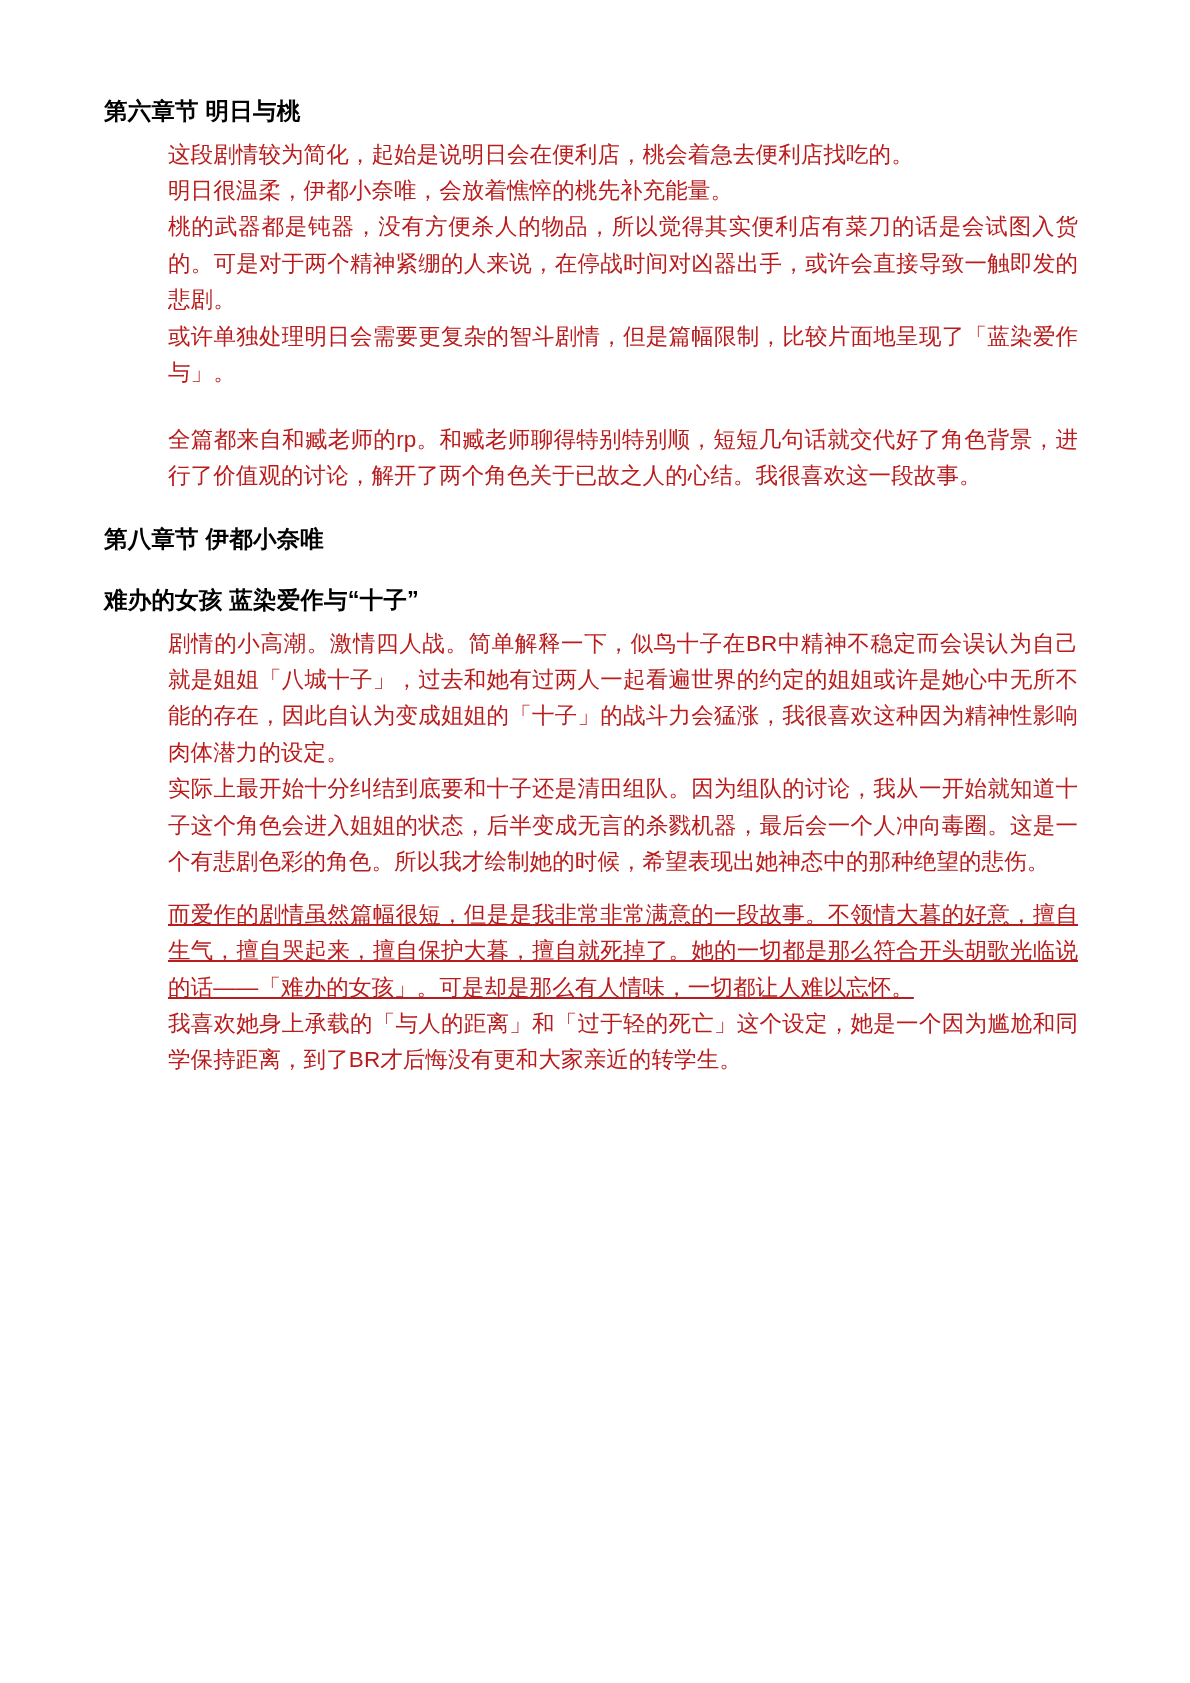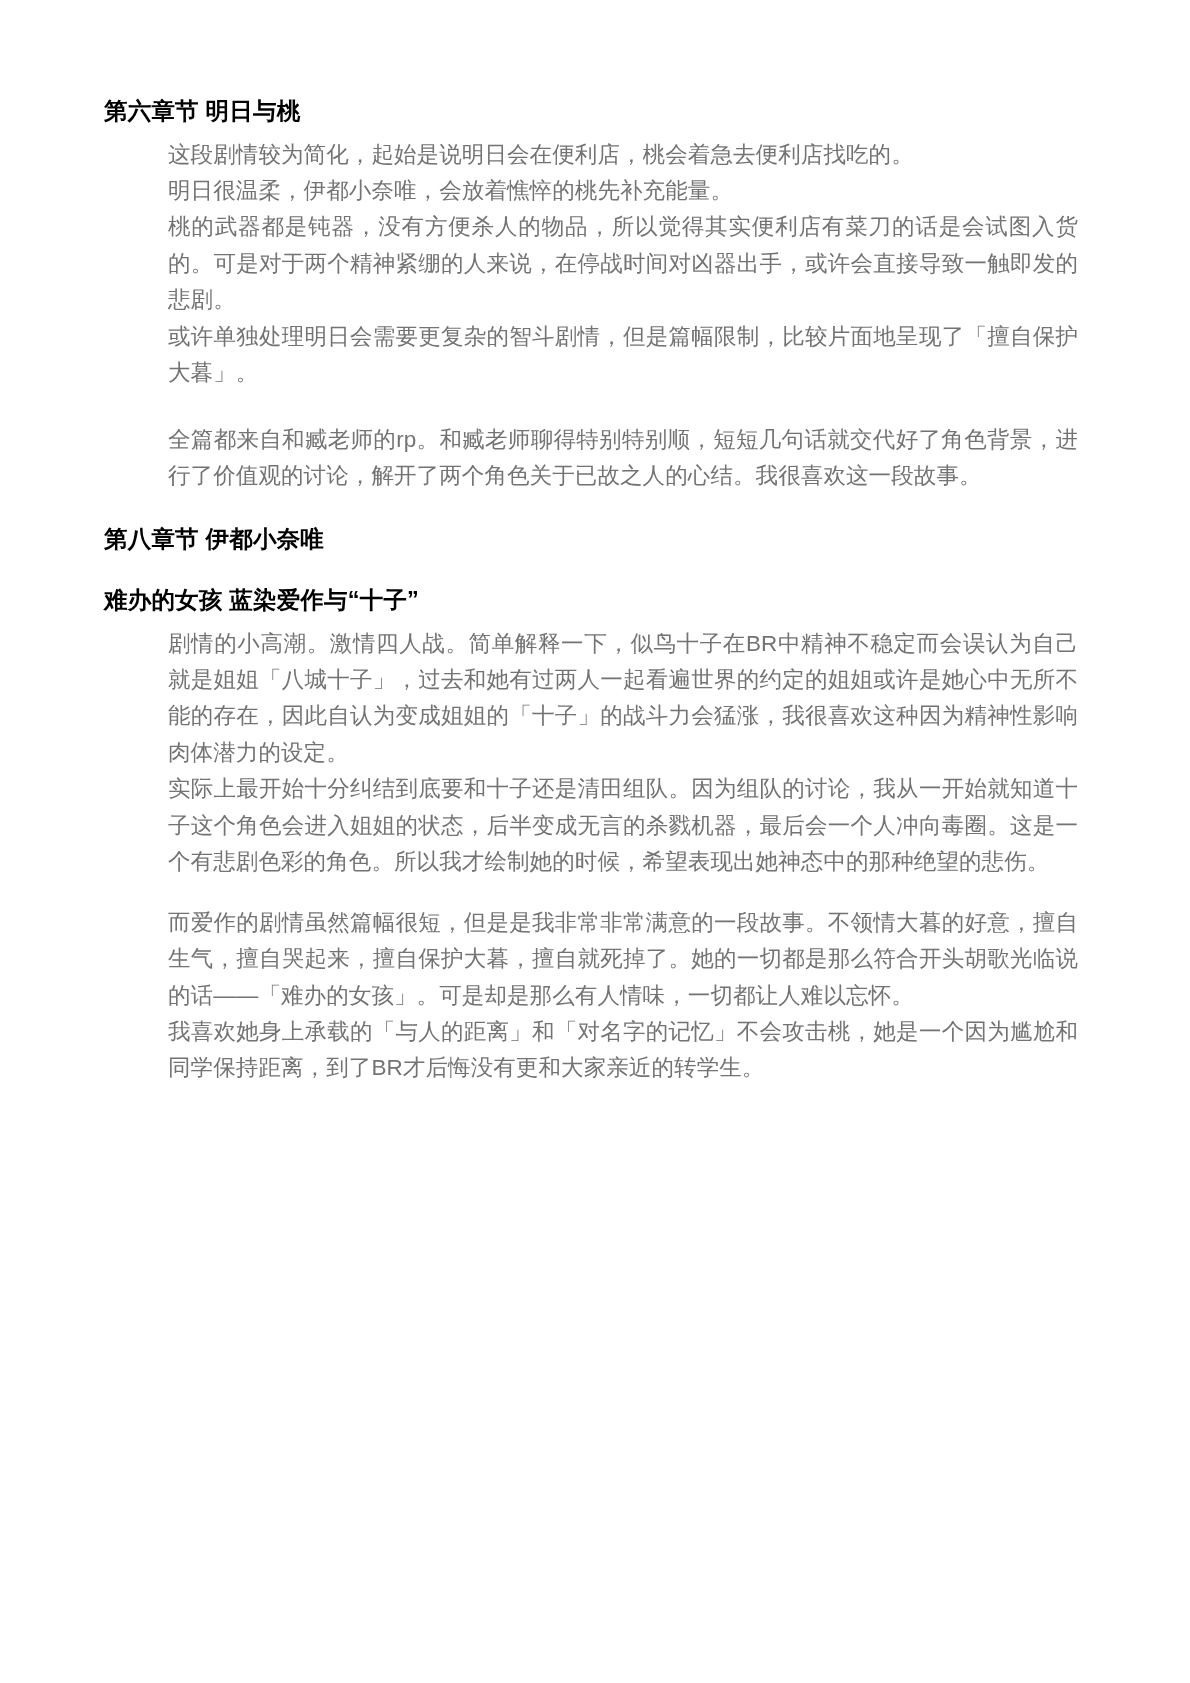--- a/index.html
+++ b/index.html
@@ -38,57 +38,58 @@
     margin-left: 64px;
     margin-right: 8px;
   }
   .para {
     font-size: 22.5px;
     line-height: 1.62;
     margin: 0;
     text-align: justify;
     text-justify: inter-character;
     letter-spacing: 0.1px;
-    color: #737373;
+    color: #b91c1c;
   }
   .para + .para {
     margin-top: 0px;
   }
   .para.gap-before {
-    margin-top: 24px;
+    margin-top: 16px;
+    text-decoration: underline;
   }
 </style>
 </head>
 <body>
 
 <div class="page">
 
   <div class="section">
     <h2 class="heading">第六章节 明日与桃</h2>
     <div class="body-block">
       <p class="para">这段剧情较为简化，起始是说明日会在便利店，桃会着急去便利店找吃的。</p>
       <p class="para">明日很温柔，伊都小奈唯，会放着憔悴的桃先补充能量。</p>
       <p class="para">桃的武器都是钝器，没有方便杀人的物品，所以觉得其实便利店有菜刀的话是会试图入货的。可是对于两个精神紧绷的人来说，在停战时间对凶器出手，或许会直接导致一触即发的悲剧。</p>
-      <p class="para">或许单独处理明日会需要更复杂的智斗剧情，但是篇幅限制，比较片面地呈现了「擅自保护大暮」。</p>
+      <p class="para">或许单独处理明日会需要更复杂的智斗剧情，但是篇幅限制，比较片面地呈现了「蓝染爱作与」。</p>
     </div>
   </div>
 
   <div class="section">
     <div class="body-block">
       <p class="para">全篇都来自和臧老师的rp。和臧老师聊得特别特别顺，短短几句话就交代好了角色背景，进行了价值观的讨论，解开了两个角色关于已故之人的心结。我很喜欢这一段故事。</p>
     </div>
   </div>
 
   <div class="section">
     <h2 class="heading">第八章节 伊都小奈唯</h2>
   </div>
 
   <div class="section">
     <h2 class="heading">难办的女孩 蓝染爱作与“十子”</h2>
     <div class="body-block">
       <p class="para">剧情的小高潮。激情四人战。简单解释一下，似鸟十子在BR中精神不稳定而会误认为自己就是姐姐「八城十子」，过去和她有过两人一起看遍世界的约定的姐姐或许是她心中无所不能的存在，因此自认为变成姐姐的「十子」的战斗力会猛涨，我很喜欢这种因为精神性影响肉体潜力的设定。</p>
       <p class="para">实际上最开始十分纠结到底要和十子还是清田组队。因为组队的讨论，我从一开始就知道十子这个角色会进入姐姐的状态，后半变成无言的杀戮机器，最后会一个人冲向毒圈。这是一个有悲剧色彩的角色。所以我才绘制她的时候，希望表现出她神态中的那种绝望的悲伤。</p>
       <p class="para gap-before">而爱作的剧情虽然篇幅很短，但是是我非常非常满意的一段故事。不领情大暮的好意，擅自生气，擅自哭起来，擅自保护大暮，擅自就死掉了。她的一切都是那么符合开头胡歌光临说的话——「难办的女孩」。可是却是那么有人情味，一切都让人难以忘怀。</p>
-      <p class="para">我喜欢她身上承载的「与人的距离」和「对名字的记忆」不会攻击桃，她是一个因为尴尬和同学保持距离，到了BR才后悔没有更和大家亲近的转学生。</p>
+      <p class="para">我喜欢她身上承载的「与人的距离」和「过于轻的死亡」这个设定，她是一个因为尴尬和同学保持距离，到了BR才后悔没有更和大家亲近的转学生。</p>
     </div>
   </div>
 
 </div>
 
 </body></html>

